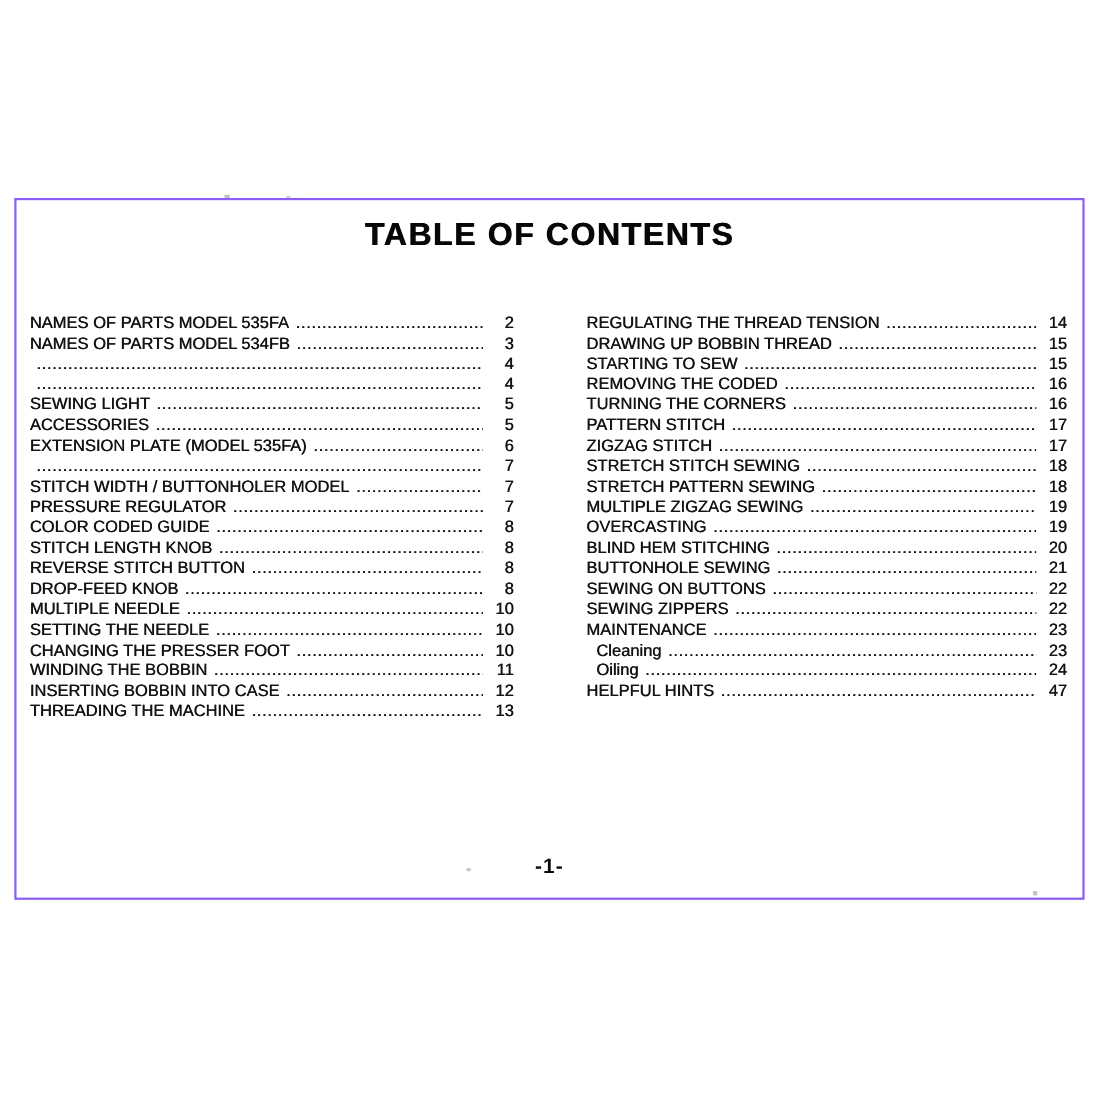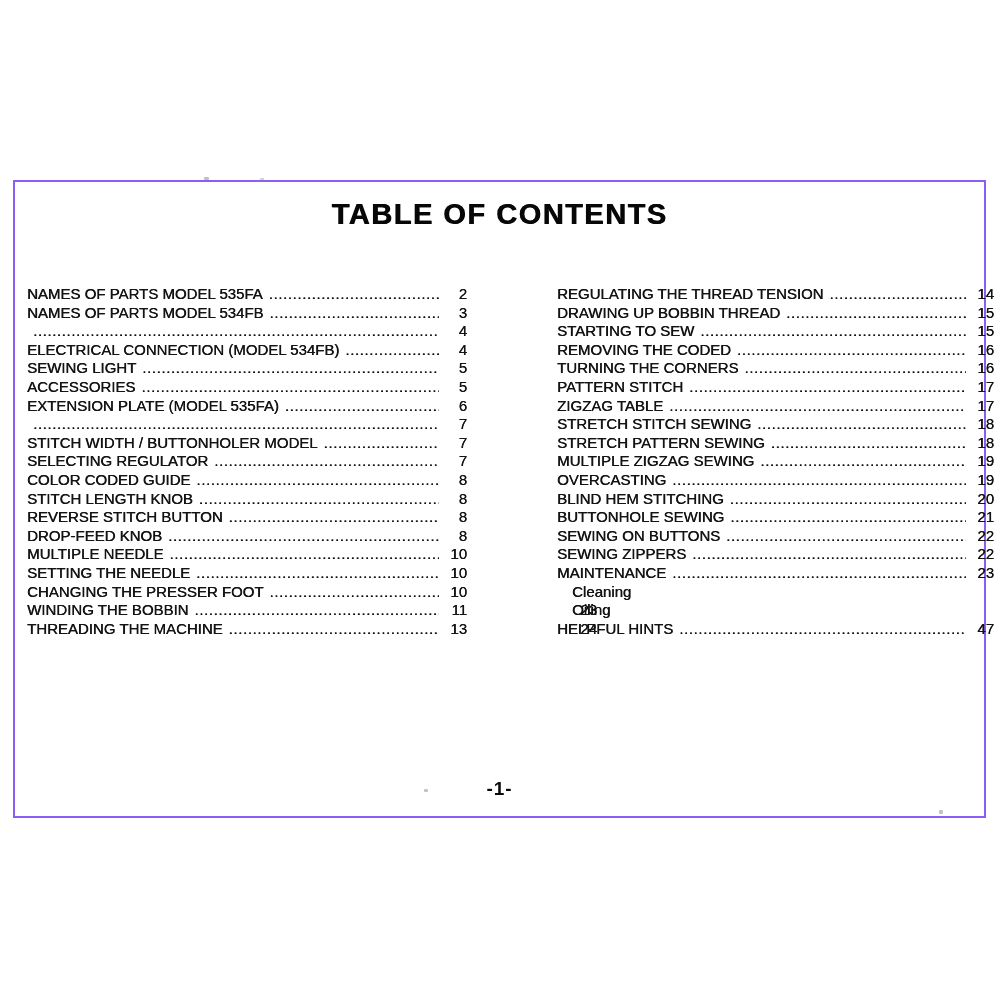--- a/index.html
+++ b/index.html
@@ -31,32 +31,32 @@
     font-weight: bold;
     letter-spacing: 1.5px;
     color: #070707;
     text-shadow: 0.7px 0 0 currentColor;
   }
   .col {
     position: absolute;
     top: 103px;
   }
   .col-left  { left: 12px;  width: 440px; }
-  .col-right { left: 518px; width: 437px; margin-left: 24px; }
+  .col-right { left: 518px; width: 437px; }
   .toc-row {
     display: flex;
     align-items: baseline;
     height: 18.6px;
     line-height: 18.6px;
     font-size: 15px;
     white-space: nowrap;
     color: #141414;
     text-shadow: 0.4px 0 0 currentColor;
   }
-  .toc-row.indent { padding-left: 9px; flex-direction: column; }
+  .toc-row.indent { padding-left: 9px; }
   .toc-row .t { flex: 0 0 auto; }
   .leader {
     flex: 1 1 auto;
     overflow: hidden;
     margin: 0 3px 0 6px;
     letter-spacing: 0.6px;
   }
   .leader::after {
     content: "......................................................................................................................";
   }
@@ -96,21 +96,20 @@
         <div class="toc-row">
           <span class="t">NAMES OF PARTS MODEL 534FB</span>
           <span class="leader"></span>
           <span class="pg">3</span>
         </div>
         <div class="toc-row">
           <span class="leader"></span>
           <span class="pg">4</span>
         </div>
         <div class="toc-row">
-          <span class="t">ELECTRICAL CONNECTION (MODEL 534FB)</span>
           <span class="leader"></span>
           <span class="pg">4</span>
         </div>
         <div class="toc-row">
           <span class="t">SEWING LIGHT</span>
           <span class="leader"></span>
           <span class="pg">5</span>
         </div>
         <div class="toc-row">
           <span class="t">ACCESSORIES</span>
@@ -125,21 +124,21 @@
         <div class="toc-row">
           <span class="leader"></span>
           <span class="pg">7</span>
         </div>
         <div class="toc-row">
           <span class="t">STITCH WIDTH / BUTTONHOLER MODEL</span>
           <span class="leader"></span>
           <span class="pg">7</span>
         </div>
         <div class="toc-row">
-          <span class="t">SELECTING REGULATOR</span>
+          <span class="t">PRESSURE REGULATOR</span>
           <span class="leader"></span>
           <span class="pg">7</span>
         </div>
         <div class="toc-row">
           <span class="t">COLOR CODED GUIDE</span>
           <span class="leader"></span>
           <span class="pg">8</span>
         </div>
         <div class="toc-row">
           <span class="t">STITCH LENGTH KNOB</span>
@@ -168,20 +167,25 @@
         </div>
         <div class="toc-row">
           <span class="t">CHANGING THE PRESSER FOOT</span>
           <span class="leader"></span>
           <span class="pg">10</span>
         </div>
         <div class="toc-row">
           <span class="t">WINDING THE BOBBIN</span>
           <span class="leader"></span>
           <span class="pg">11</span>
+        </div>
+        <div class="toc-row">
+          <span class="t">INSERTING BOBBIN INTO CASE</span>
+          <span class="leader"></span>
+          <span class="pg">12</span>
         </div>
         <div class="toc-row">
           <span class="t">THREADING THE MACHINE</span>
           <span class="leader"></span>
           <span class="pg">13</span>
         </div>
       </div>
     <div class="col col-right" id="col-right">
         <div class="toc-row">
           <span class="t">REGULATING THE THREAD TENSION</span>
@@ -207,21 +211,21 @@
           <span class="t">TURNING THE CORNERS</span>
           <span class="leader"></span>
           <span class="pg">16</span>
         </div>
         <div class="toc-row">
           <span class="t">PATTERN STITCH</span>
           <span class="leader"></span>
           <span class="pg">17</span>
         </div>
         <div class="toc-row">
-          <span class="t">ZIGZAG TABLE</span>
+          <span class="t">ZIGZAG STITCH</span>
           <span class="leader"></span>
           <span class="pg">17</span>
         </div>
         <div class="toc-row">
           <span class="t">STRETCH STITCH SEWING</span>
           <span class="leader"></span>
           <span class="pg">18</span>
         </div>
         <div class="toc-row">
           <span class="t">STRETCH PATTERN SEWING</span>

